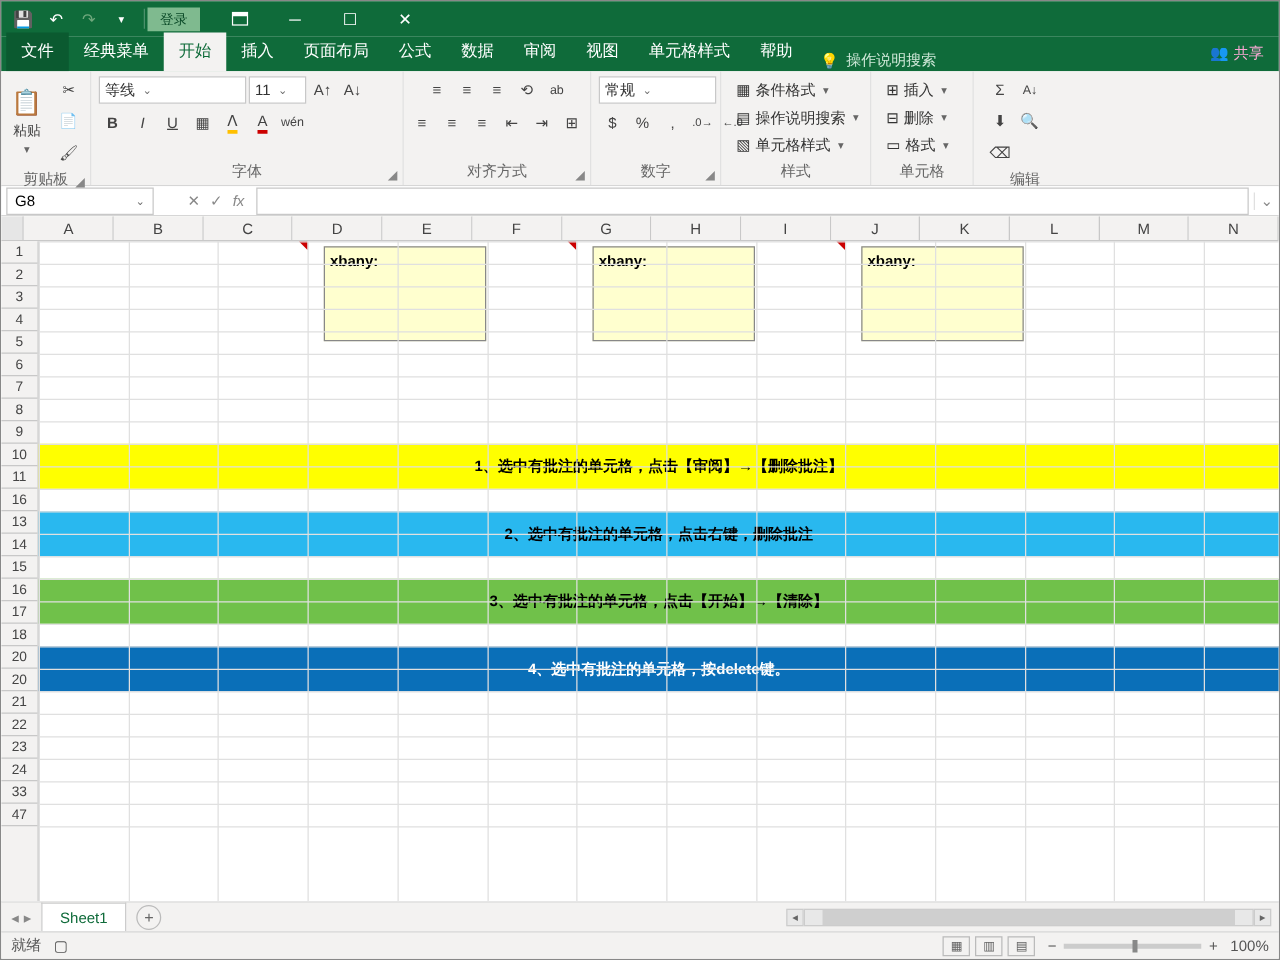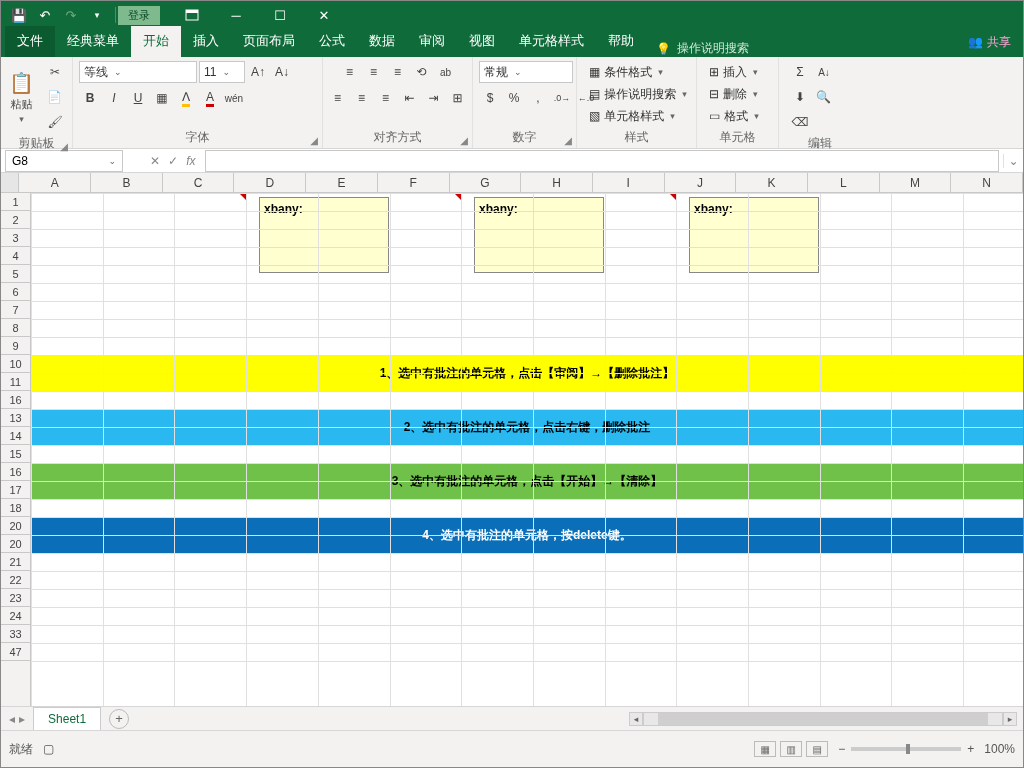--- a/index.html
+++ b/index.html
@@ -53,21 +53,21 @@
 .comment{position:absolute;width:130px;height:76px;background:#ffffcf;border:1px solid #888;padding:4px;font-size:11px;font-family:SimSun}
 .red-tri{position:absolute;width:0;height:0;border-style:solid;border-width:0 7px 7px 0;border-color:transparent #c00 transparent transparent}
 .sheet-tabs{height:24px;background:#f3f2f1;display:flex;align-items:center;border-top:1px solid #d6d6d6}
 .stab-nav{display:flex;gap:4px;padding:0 8px;color:#888;font-size:11px}
 .stab{padding:4px 14px;background:#fff;border:1px solid #ccc;border-bottom:none;font-size:12px;color:#0f6b3a}
 .stab-add{width:20px;height:20px;border:1px solid #bbb;border-radius:50%;display:flex;align-items:center;justify-content:center;margin-left:8px;color:#666;font-size:13px}
 .hscroll{flex:1;display:flex;justify-content:flex-end;align-items:center;padding-right:6px}
 .hscroll-track{width:360px;height:14px;background:#e8e8e8;border:1px solid #ccc;position:relative}
 .hscroll-thumb{position:absolute;left:14px;top:0;bottom:0;width:330px;background:#cfcfcf}
 .hscroll-btn{width:14px;height:14px;background:#e8e8e8;border:1px solid #ccc;font-size:9px;display:flex;align-items:center;justify-content:center;color:#666}
-.statusbar{height:37px;background:#f3f2f1;border-top:1px solid #d6d6d6;display:flex;align-items:center;padding:0 8px;font-size:11px;color:#555}
+.statusbar{height:22px;background:#f3f2f1;border-top:1px solid #d6d6d6;display:flex;align-items:center;padding:0 8px;font-size:11px;color:#555}
 .sb-spacer{flex:1}
 .view-btn{width:22px;height:16px;border:1px solid #bbb;margin-left:4px;display:flex;align-items:center;justify-content:center;font-size:10px;color:#666}
 .zoom-slider{width:110px;height:4px;background:#ccc;margin:0 6px;position:relative}
 .zoom-slider .dot{position:absolute;left:50%;top:-3px;width:4px;height:10px;background:#888}
 svg{display:block}
 </style>
 </head>
 <body>
 
 <div class="app">

